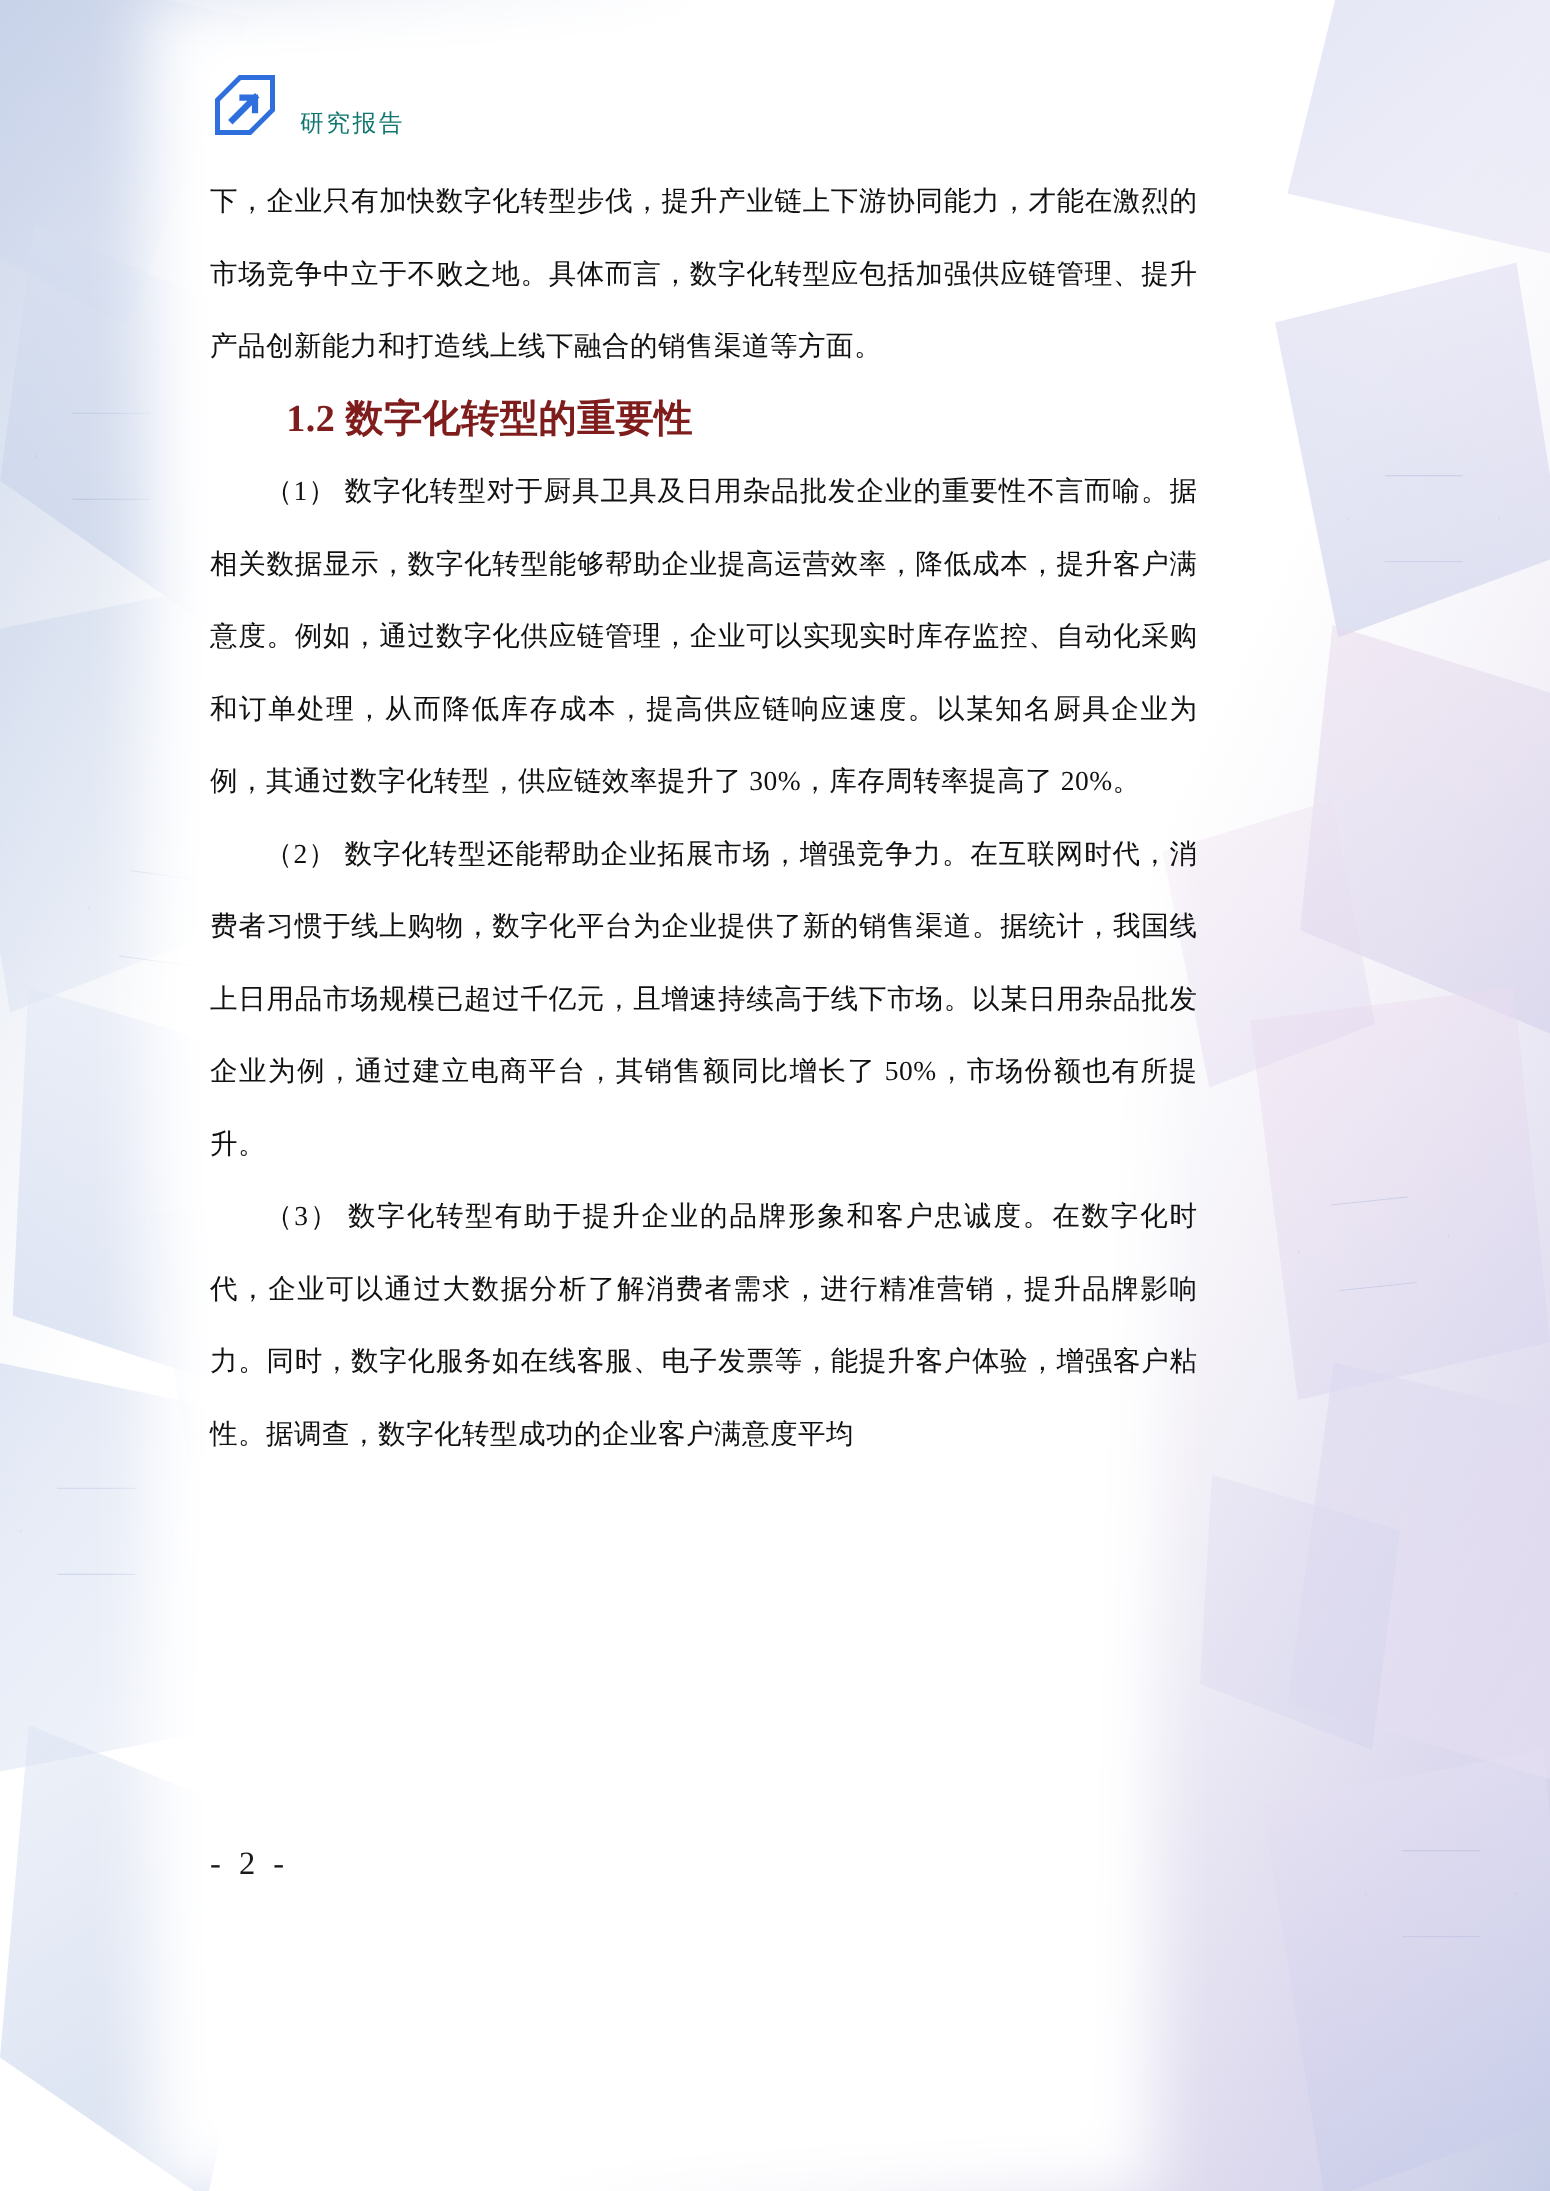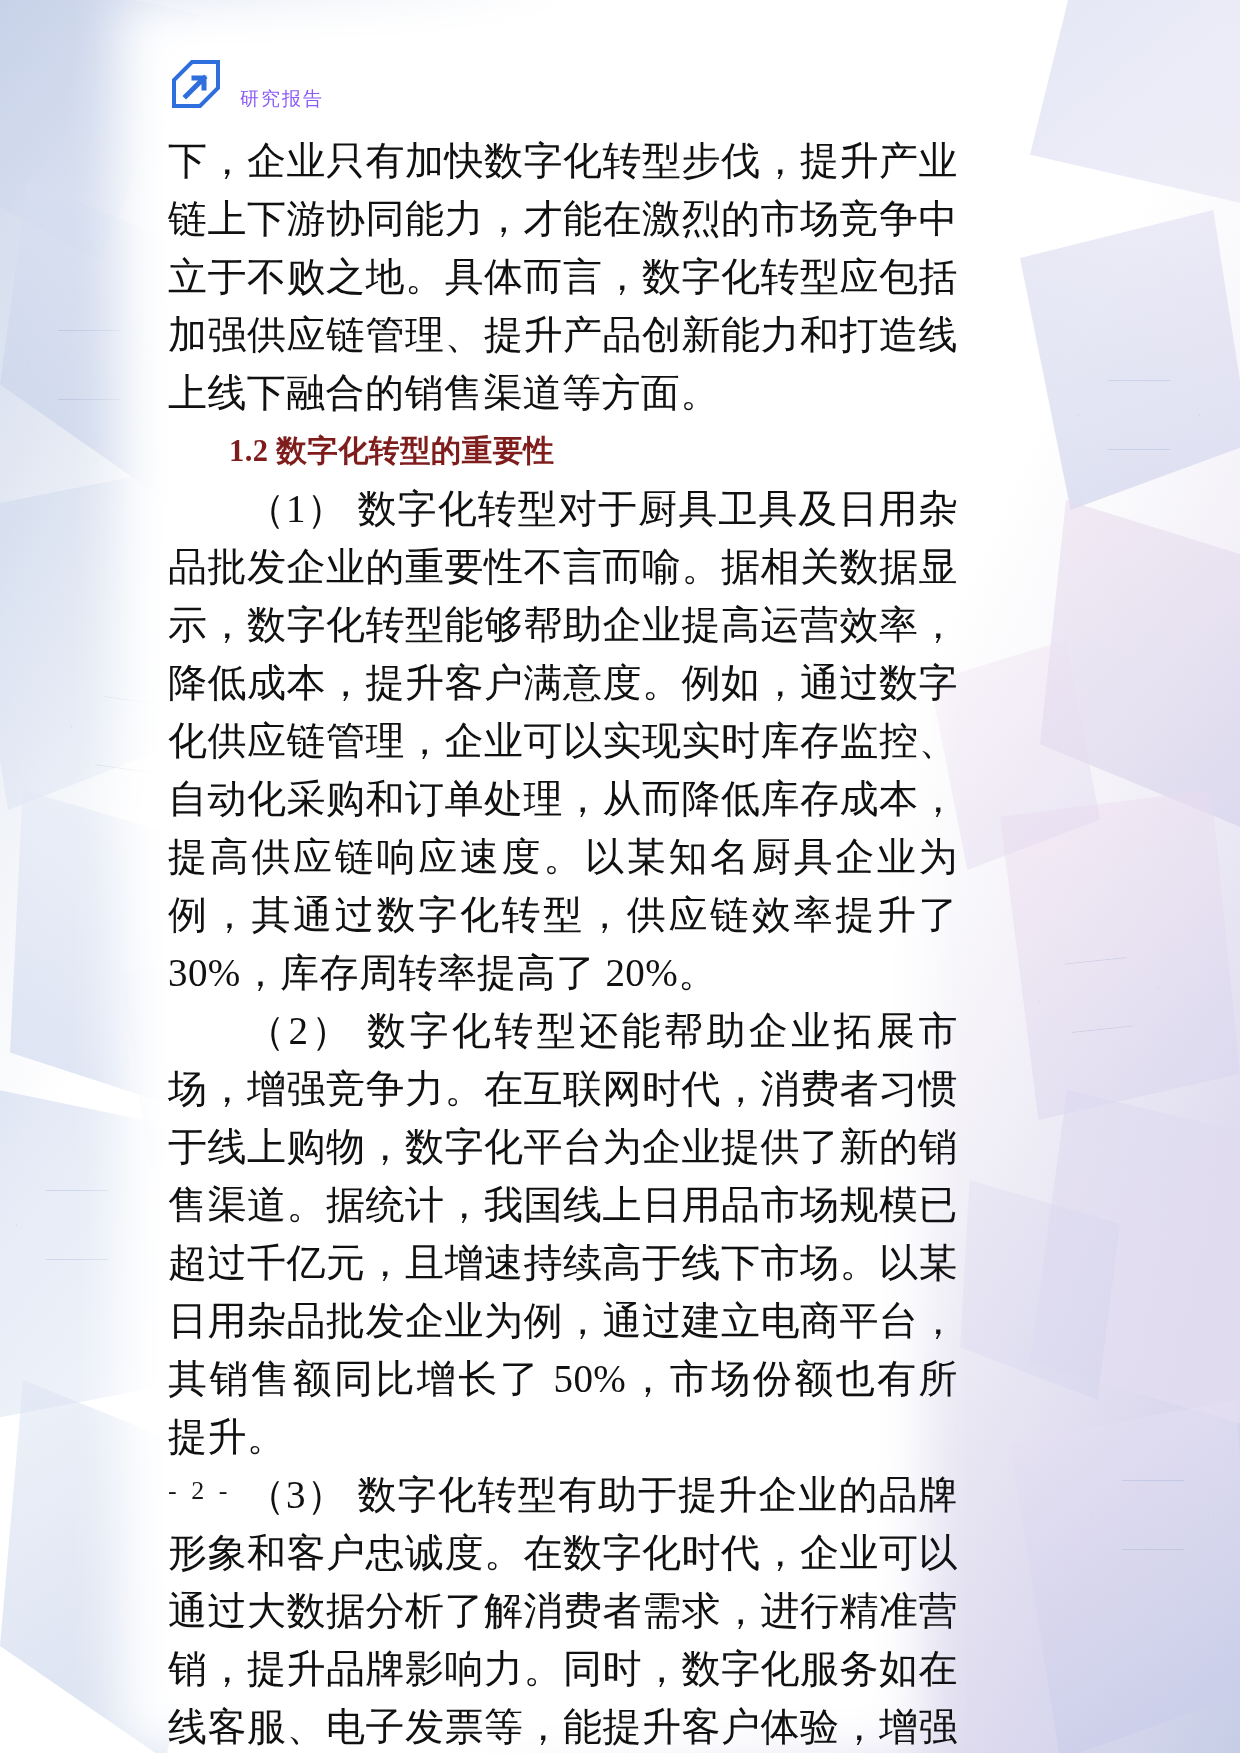--- a/index.html
+++ b/index.html
@@ -111,33 +111,33 @@
   }
   .logo-mark {
     width: 58px;
     height: 58px;
     position: relative;
   }
   .logo-text {
     font-family: "Liberation Sans", sans-serif;
     font-size: 19px;
     letter-spacing: 2px;
-    color: #8b5cf6;
+    color: #0f766e;
     margin-top: 28px;
   }
 
   
   .page {
     position: absolute;
     left: 168px;
     top: 132px;
     width: 790px;
   }
   .para {
-    font-size: 39px;
+    font-size: 22px;
     line-height: 58px;
     color: #111;
     text-align: justify;
     text-justify: inter-ideograph;
     letter-spacing: 0.4px;
     margin: 0;
   }
   .para.indent { text-indent: 2em; }
   .heading {
     font-size: 30.5px;

